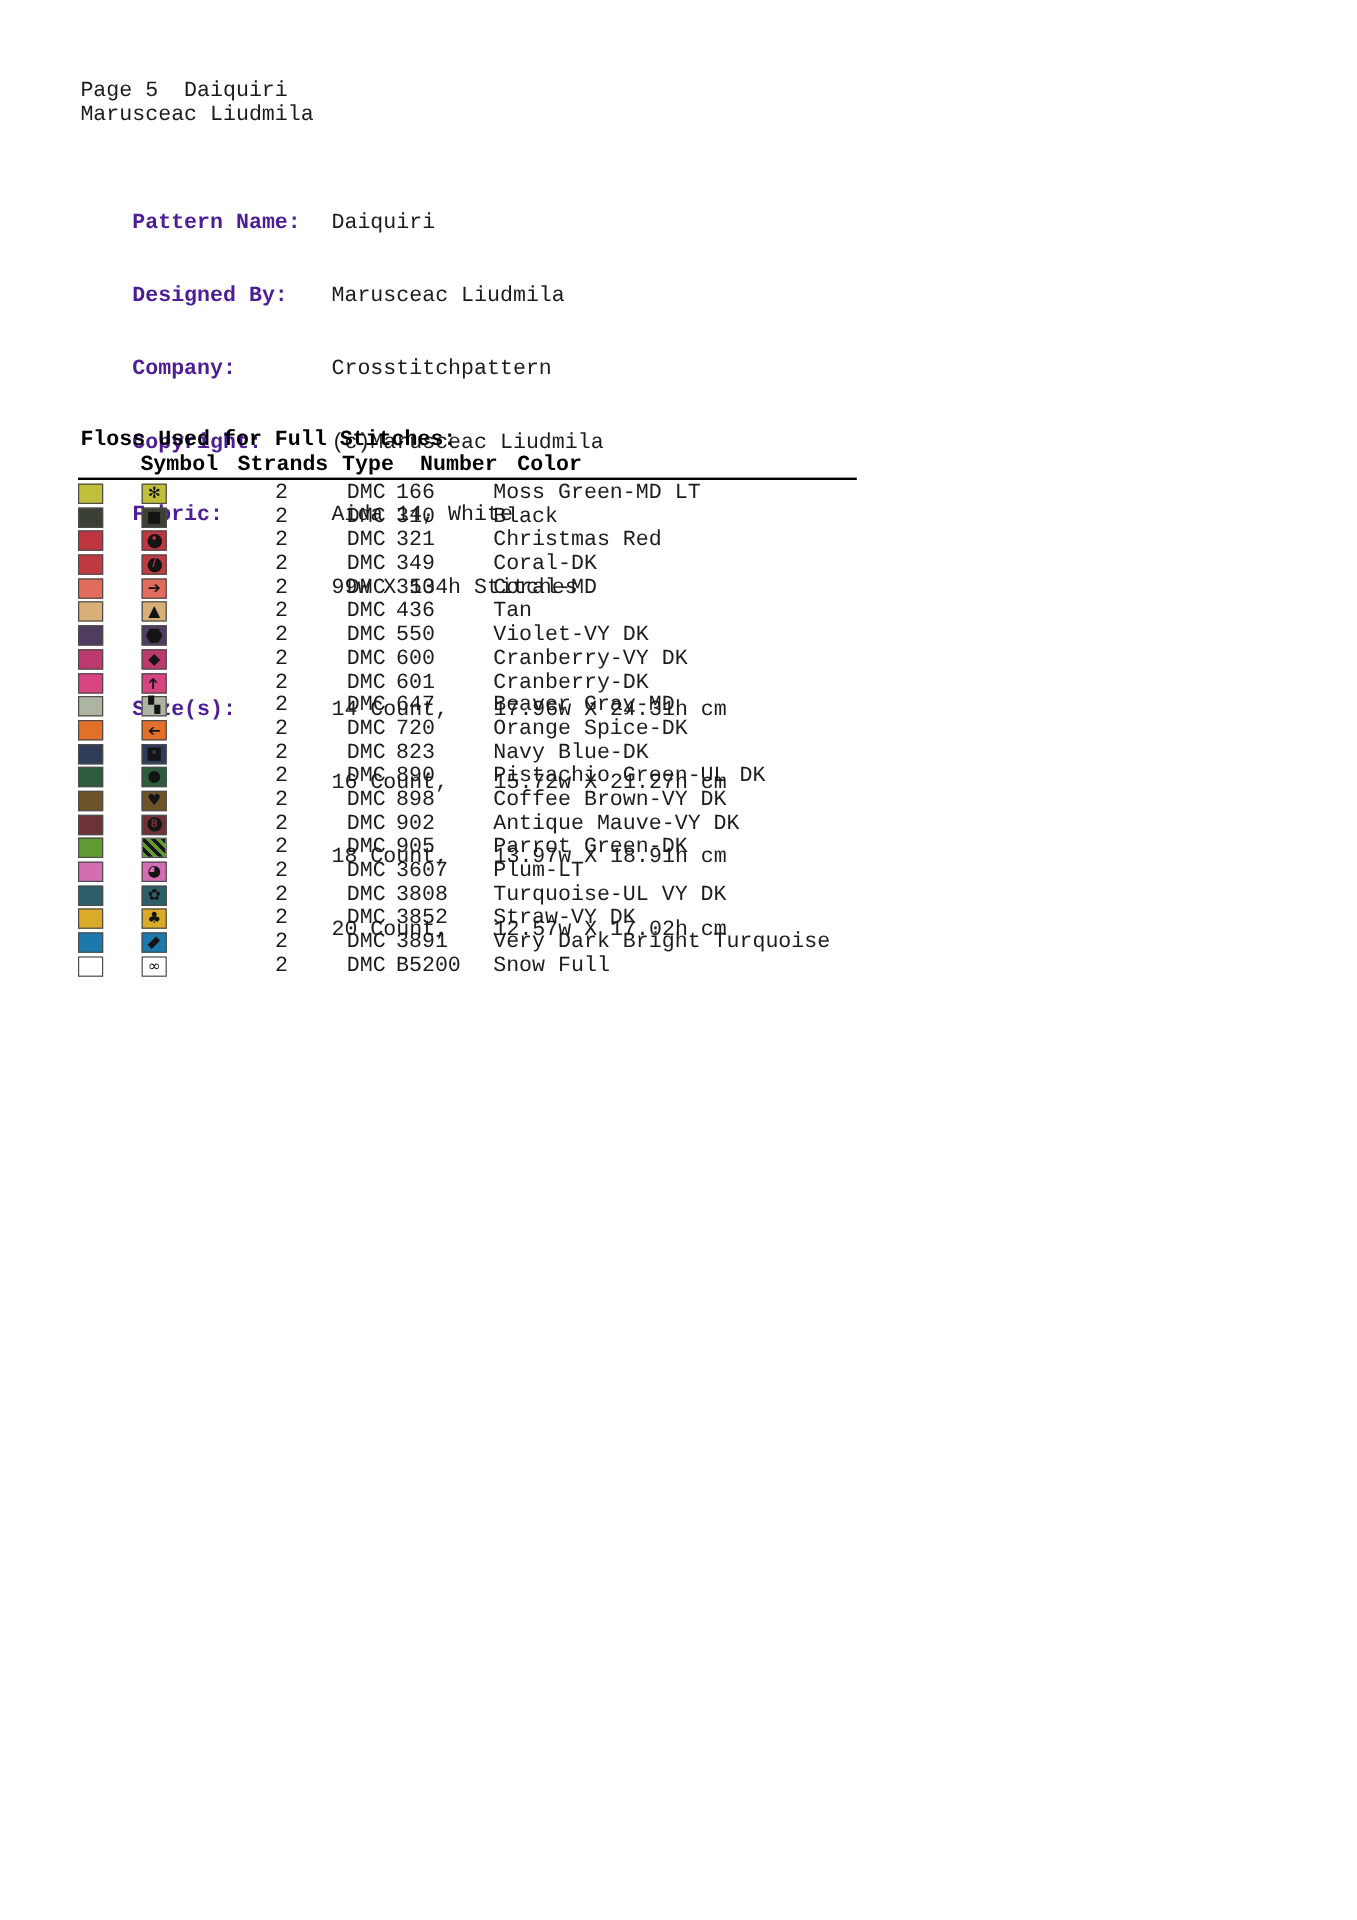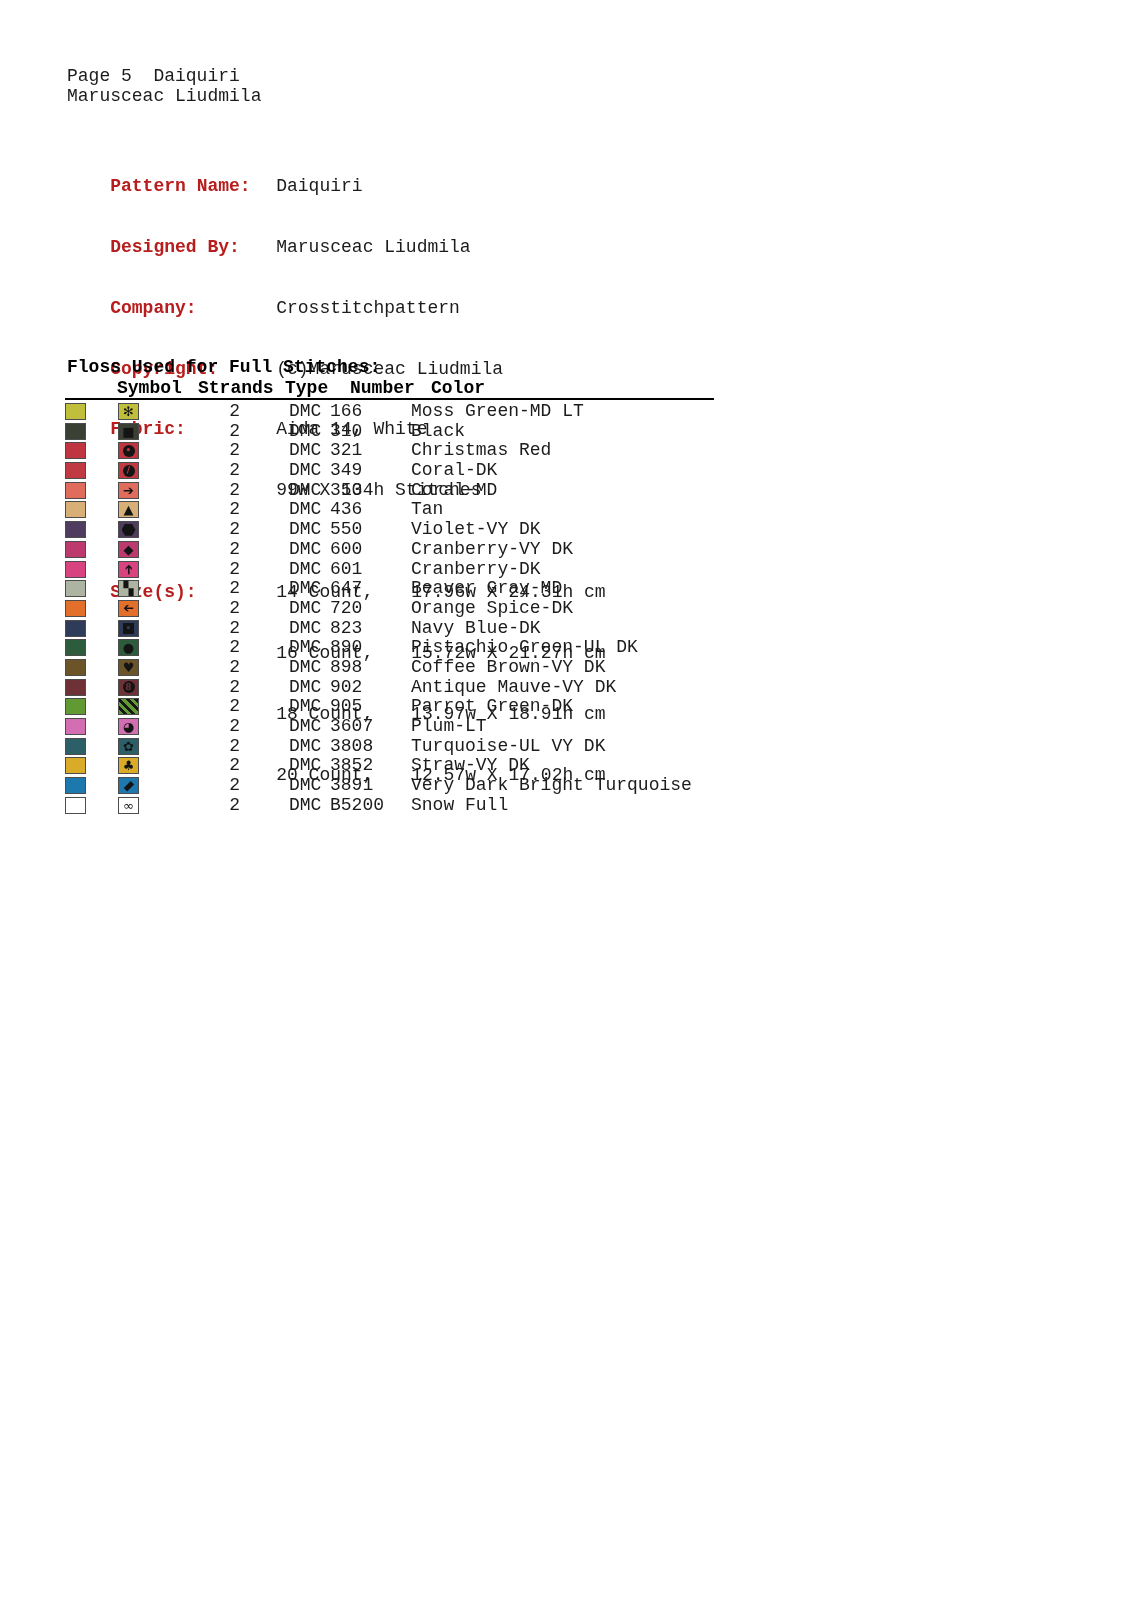--- a/index.html
+++ b/index.html
@@ -1,20 +1,20 @@
 <!DOCTYPE html>
 <html><head>
 <meta charset="utf-8">
 <style>
   html,body{margin:0;padding:0;background:#fff;}
   .page{position:relative;width:1131px;height:1600px;background:#ffffff;overflow:hidden;
         font-family:"Liberation Mono","DejaVu Sans Mono",monospace;font-size:18px;color:#1c1c1c;}
   .hdr{position:absolute;left:67px;right:59px;top:66px;display:flex;justify-content:space-between;white-space:pre;flex-direction:column;}
   .info{position:absolute;left:67px;top:115px;line-height:20.3px;white-space:pre;}
-  .lbl{display:inline-block;width:166px;font-weight:bold;color:#b91c1c;}
+  .lbl{display:inline-block;width:166px;font-weight:bold;color:#4c1d95;}
   .cnt{display:inline-block;width:135px;}
   .floss{position:absolute;left:65px;top:357px;width:720px;height:480px;}
   .floss-title{position:absolute;left:2px;top:0;font-weight:bold;color:#000;white-space:pre;}
   .floss-head{position:absolute;left:0;top:21px;height:20px;font-weight:bold;color:#000;}
   .floss-head span{position:absolute;top:0;white-space:pre;margin-left:20px;}
   .h-symbol{left:32px}.h-strands{left:113px}.h-type{left:200px}.h-number{left:265px}.h-color{left:346px}
   .head-line{position:absolute;left:0;top:41px;width:649px;height:2px;background:#000;}
   .floss-rows{position:absolute;left:0;top:45px;}
   .frow{position:relative;height:19.7px;line-height:19.7px;}
   .sw{position:absolute;top:1px;width:19px;height:15px;border:1px solid #4c4c4c;box-sizing:content-box;}

